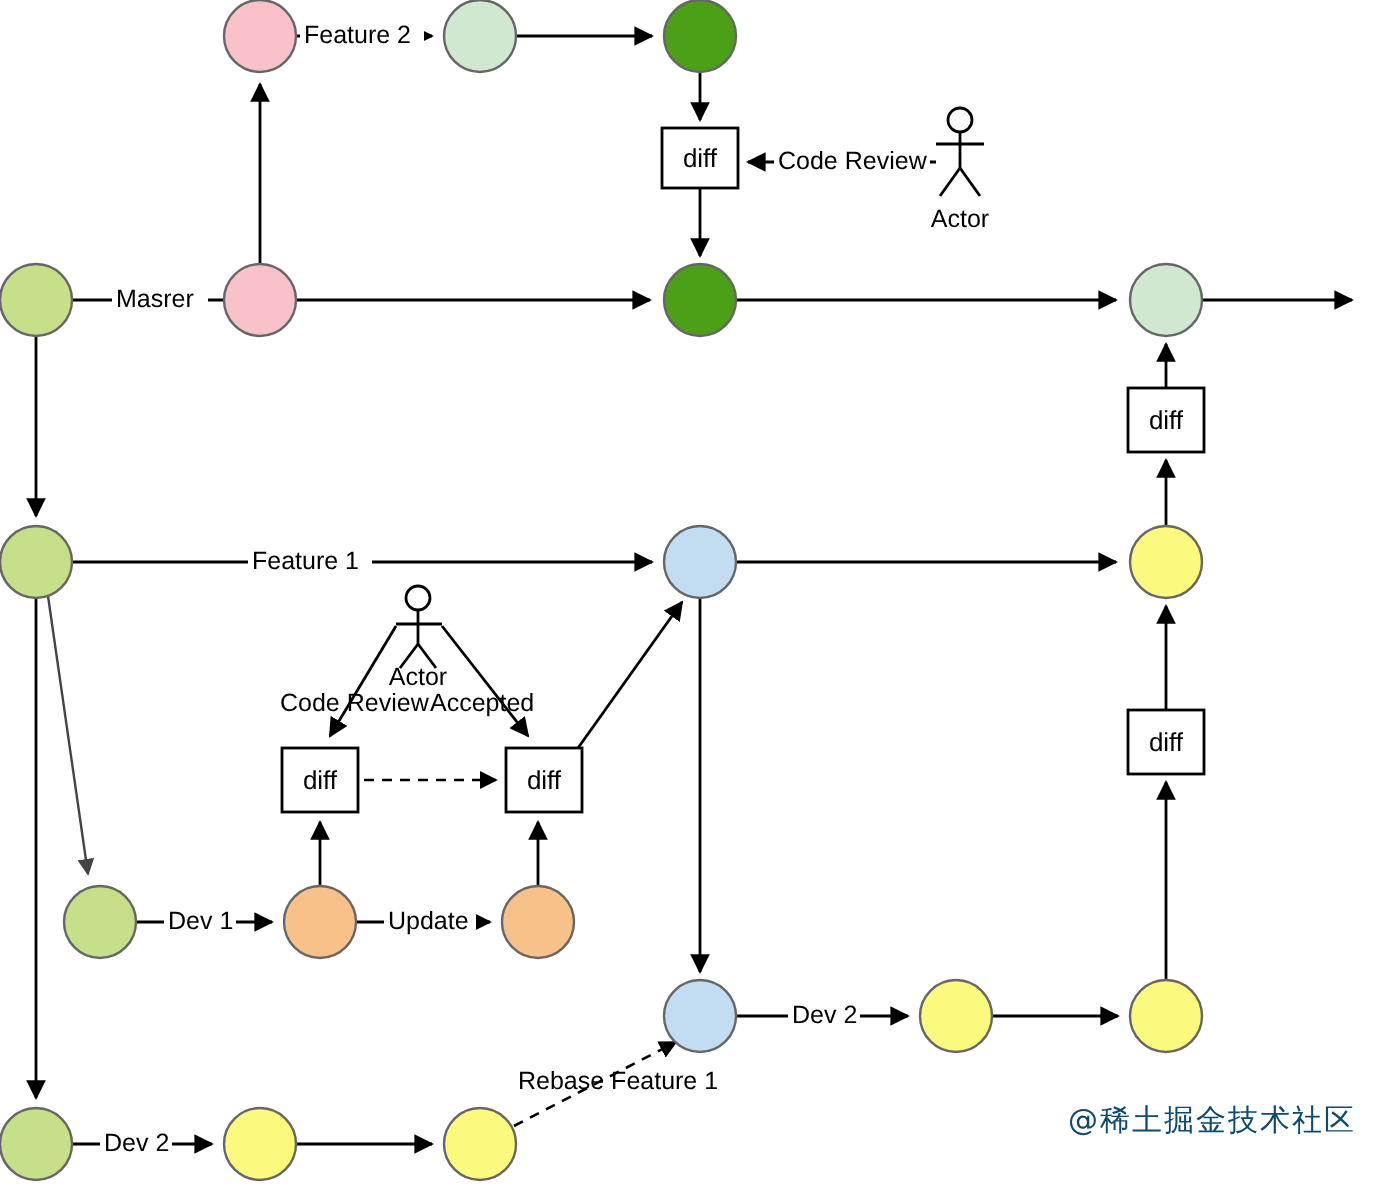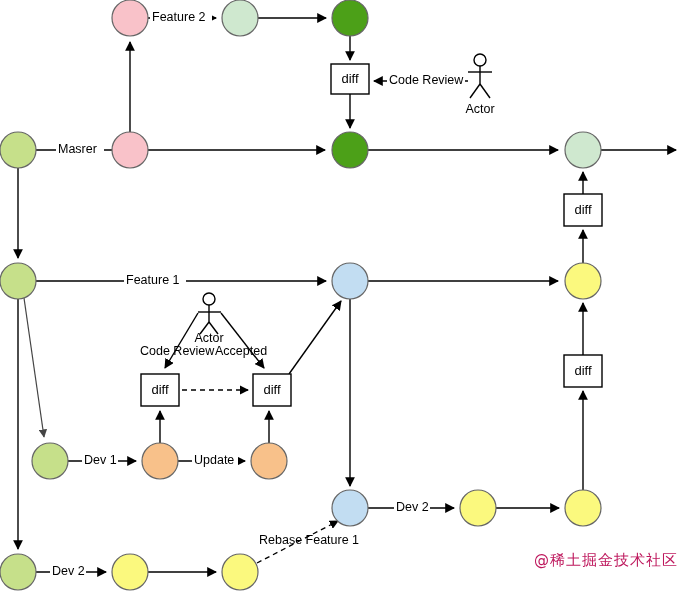--- a/index.html
+++ b/index.html
@@ -76,21 +76,21 @@
   }
   .label-bg {
     fill: #ffffff;
   }
   .watermark {
     position: absolute;
     right: 14px;
     bottom: 24px;
     font-family: "DejaVu Sans", sans-serif;
     font-size: 15px;
-    color: #be185d;
+    color: #0c4a6e;
     letter-spacing: 1px;
     user-select: none;
     white-space: nowrap;
   }
 </style>
 </head>
 <body>
 
 <div id="canvas-wrap">
 

